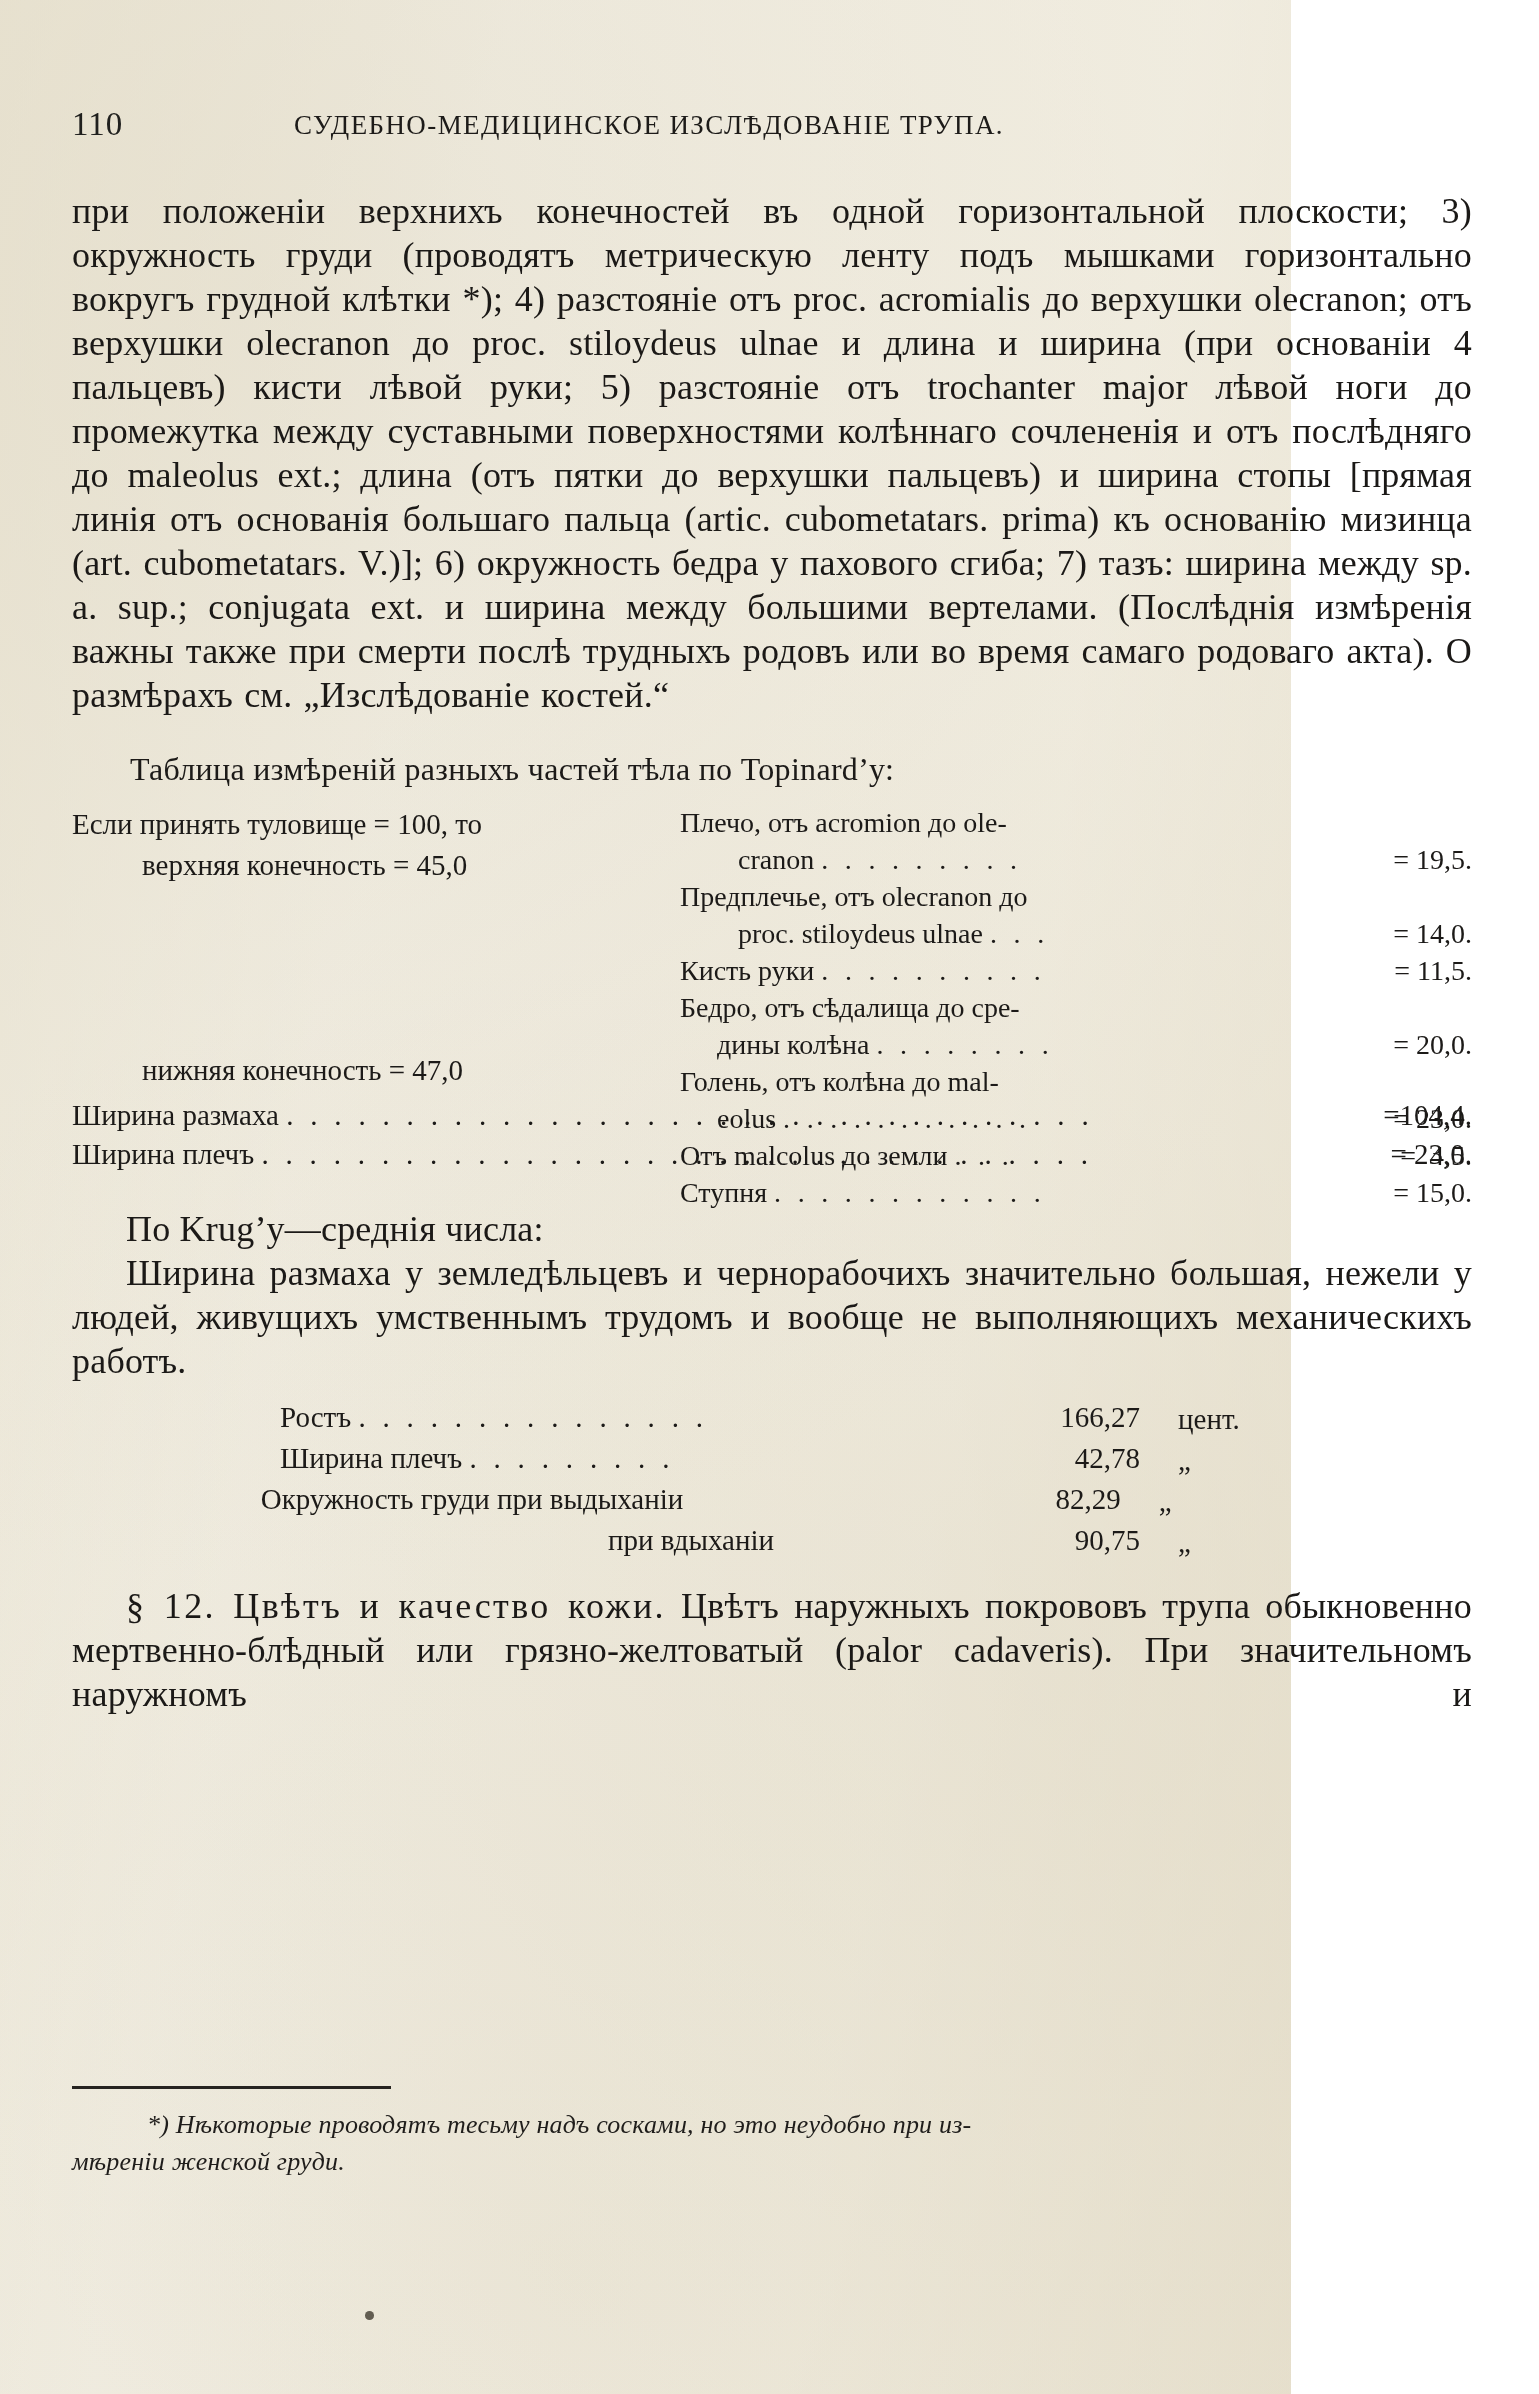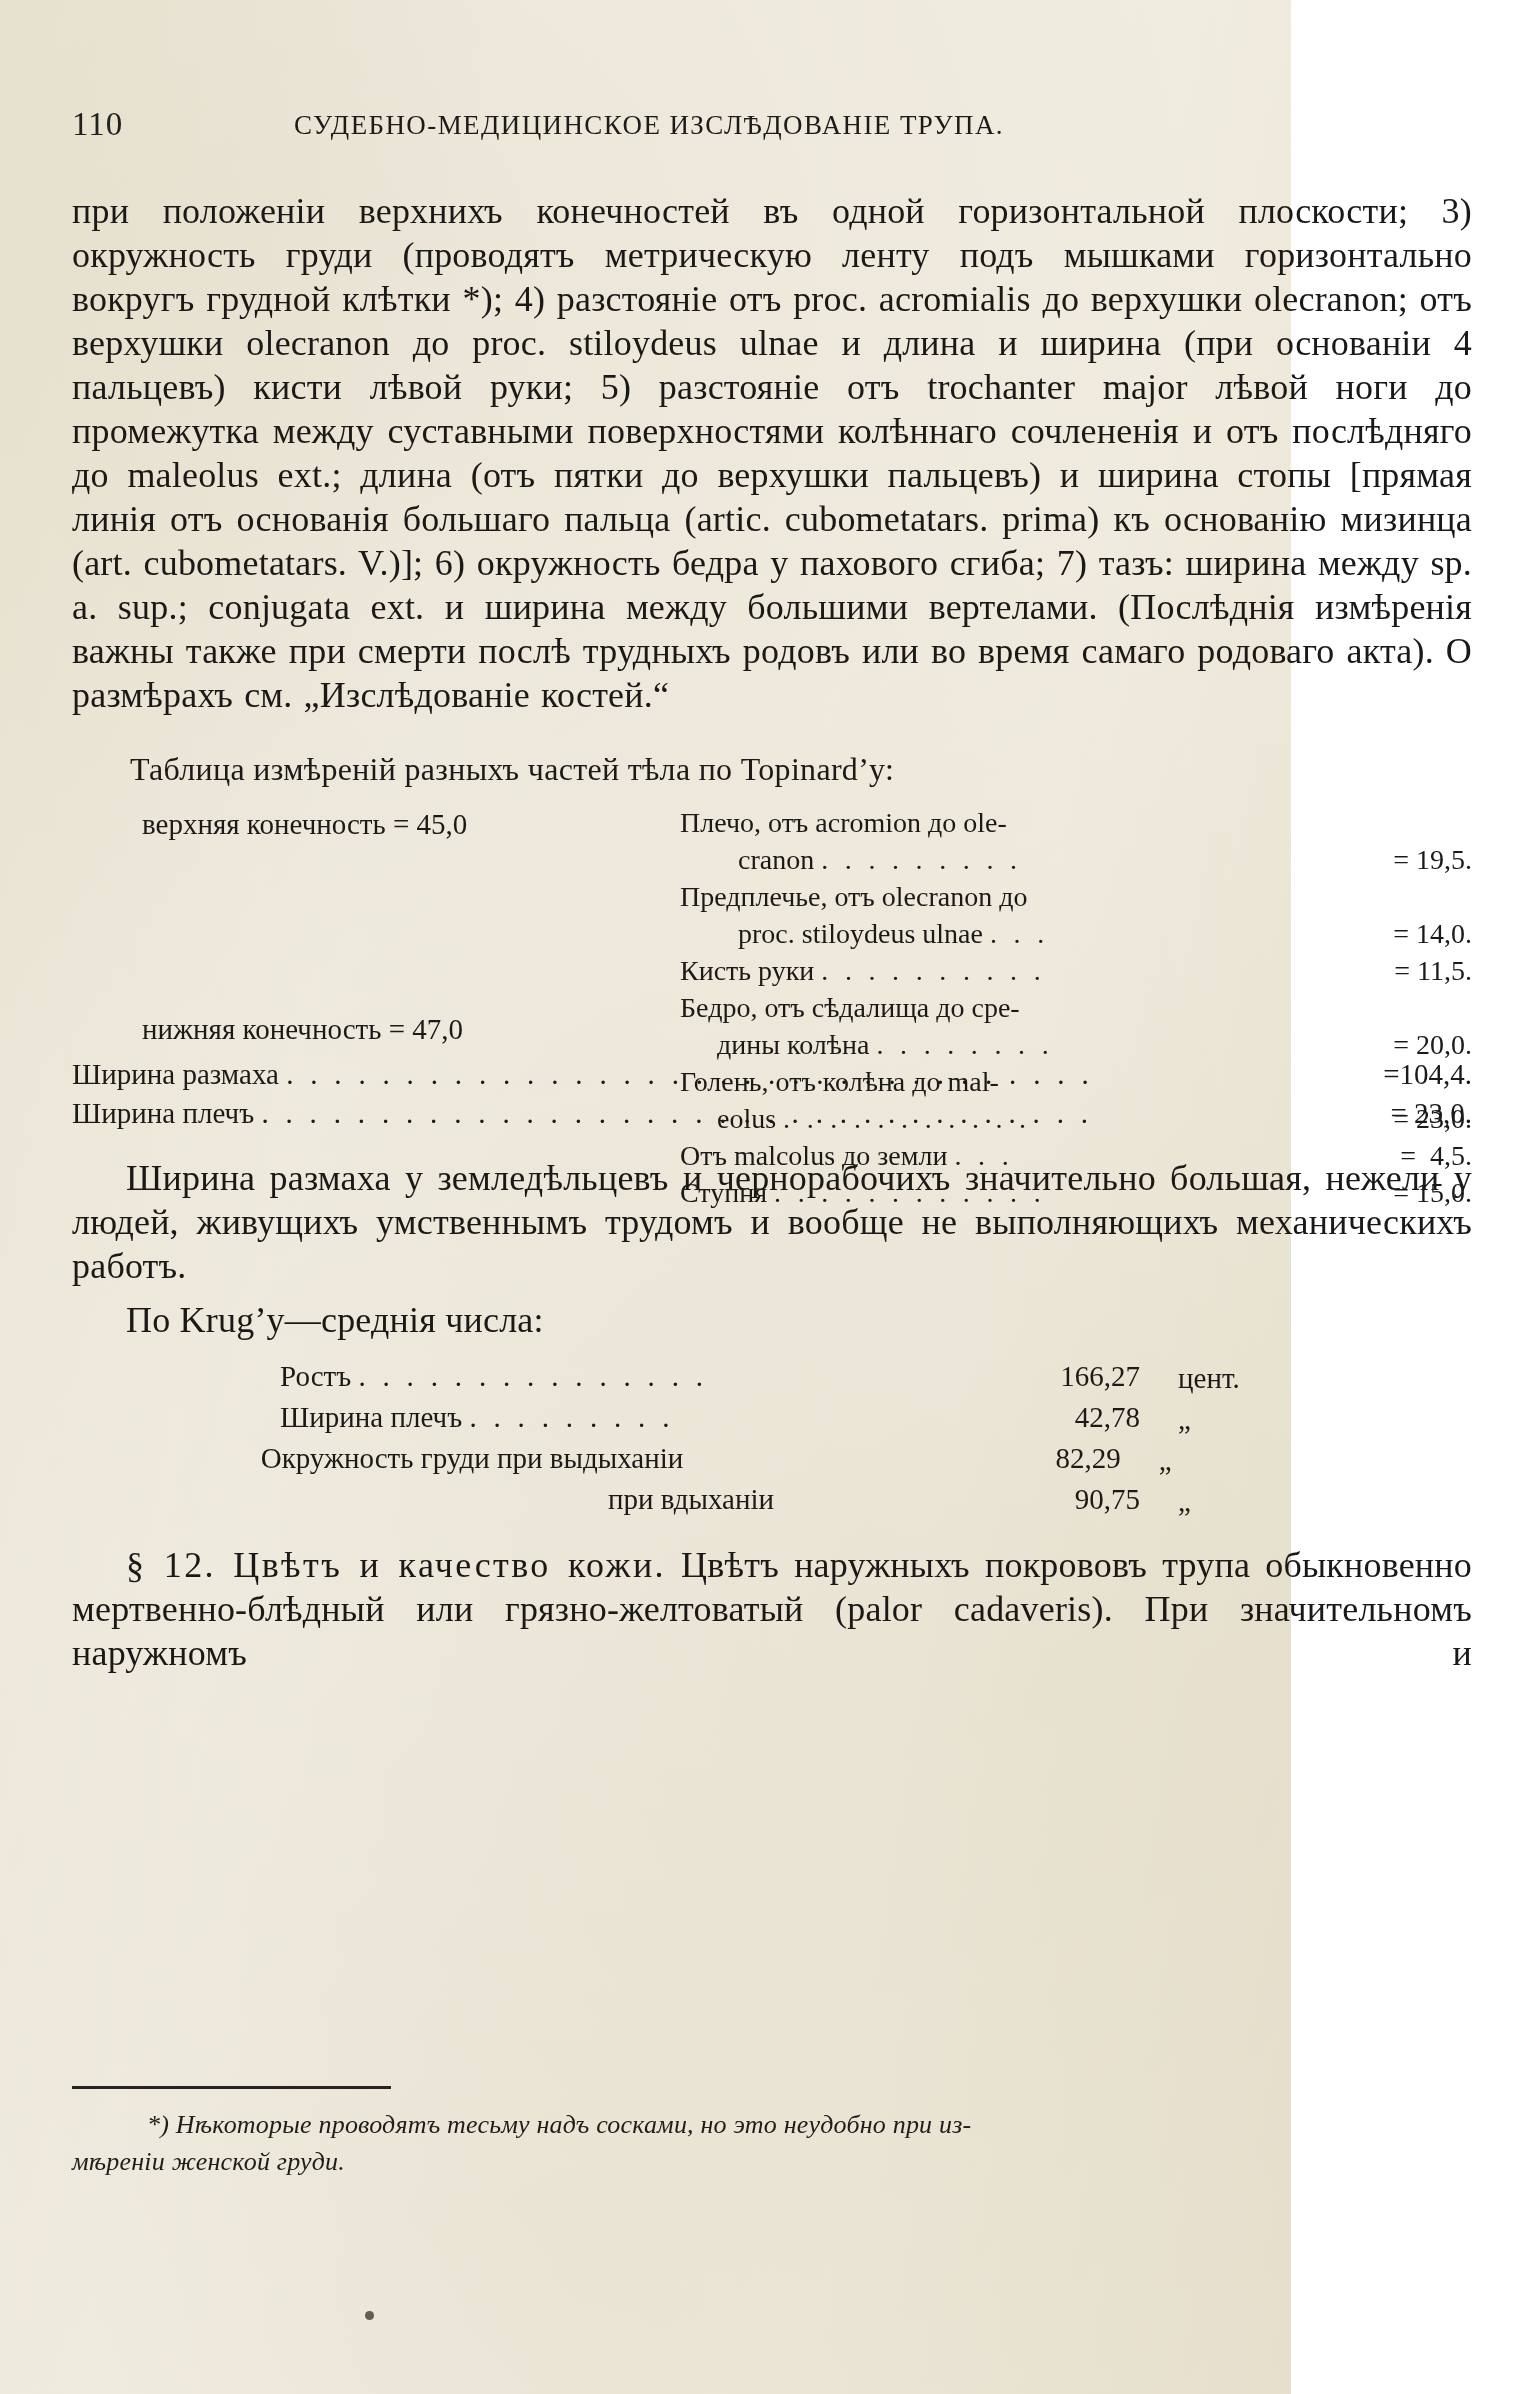--- a/index.html
+++ b/index.html
@@ -216,20 +216,21 @@
       <div class="folio">110</div>
       <div class="runtitle">Судебно-медицинское изслѣдованіе трупа.</div>
     </div>
 
     <p class="para spaced-words last-normal">при положеніи верхнихъ конечностей въ одной горизонтальной плоскости; 3) окружность груди (проводятъ метрическую ленту подъ мышками горизонтально вокругъ грудной клѣтки *); 4) разстояніе отъ proc. acromialis до верхушки olecranon; отъ верхушки olecranon до proc. stiloydeus ulnae и длина и ширина (при основаніи 4 пальцевъ) кисти лѣвой руки; 5) разстояніе отъ trochanter major лѣвой ноги до промежутка между суставными поверхностями колѣннаго сочлененія и отъ послѣдняго до maleolus ext.; длина (отъ пятки до верхушки пальцевъ) и ширина стопы [прямая линія отъ основанія большаго пальца (artic. cubometatars. prima) къ основанію мизинца (art. cubometatars. V.)]; 6) окружность бедра у пахового сгиба; 7) тазъ: ширина между sp. a. sup.; conjugata ext. и ширина между большими вертелами. (Послѣднія измѣренія важны также при смерти послѣ трудныхъ родовъ или во время самаго родоваго акта). О размѣрахъ см. „Изслѣдованіе костей.“</p>
 
     <div class="tbl-title">Таблица измѣреній разныхъ частей тѣла по Topinard’у:</div>
 
     <div class="meas">
       <div class="meas-left">
+        <span class="l1">Если принять туловище = 100, то</span>
         <span class="l2">верхняя конечность = 45,0</span>
         <span class="l2" style="visibility:hidden">.</span>
         <span class="l2" style="visibility:hidden">.</span>
         <span class="l2" style="visibility:hidden">.</span>
         <span class="l2" style="visibility:hidden">.</span>
         <span class="l2">нижняя конечность = 47,0</span>
       </div>
 
       <div class="meas-right">
         <div class="mr-row">
@@ -296,23 +297,23 @@
       </div>
       <div class="br-row">
         <span>Ширина плечъ</span>
         <span class="dots">. . . . . . . . . . . . . . . . . . . . . . . . . . . . . . . . . . .</span>
         <span class="val">= 23,0.</span>
       </div>
     </div>
 
     <div class="para-gap"></div>
 
+    <p class="para indent last-normal" style="margin-top:9.7px">По Krug’у—среднія числа:</p>
+
     <p class="para indent spaced-words last-normal">Ширина размаха у земледѣльцевъ и чернорабочихъ значительно большая, нежели у людей, живущихъ умственнымъ трудомъ и вообще не выполняющихъ механическихъ работъ.</p>
-
-    <p class="para indent last-normal" style="margin-top:9.7px">По Krug’у—среднія числа:</p>
 
     <div class="krug-list">
       <div class="kr-row">
         <span>Ростъ</span>
         <span class="dots">. . . . . . . . . . . . . . .</span>
         <span class="num">166,27</span>
         <span class="unit">цент.</span>
       </div>
       <div class="kr-row">
         <span>Ширина плечъ</span>

